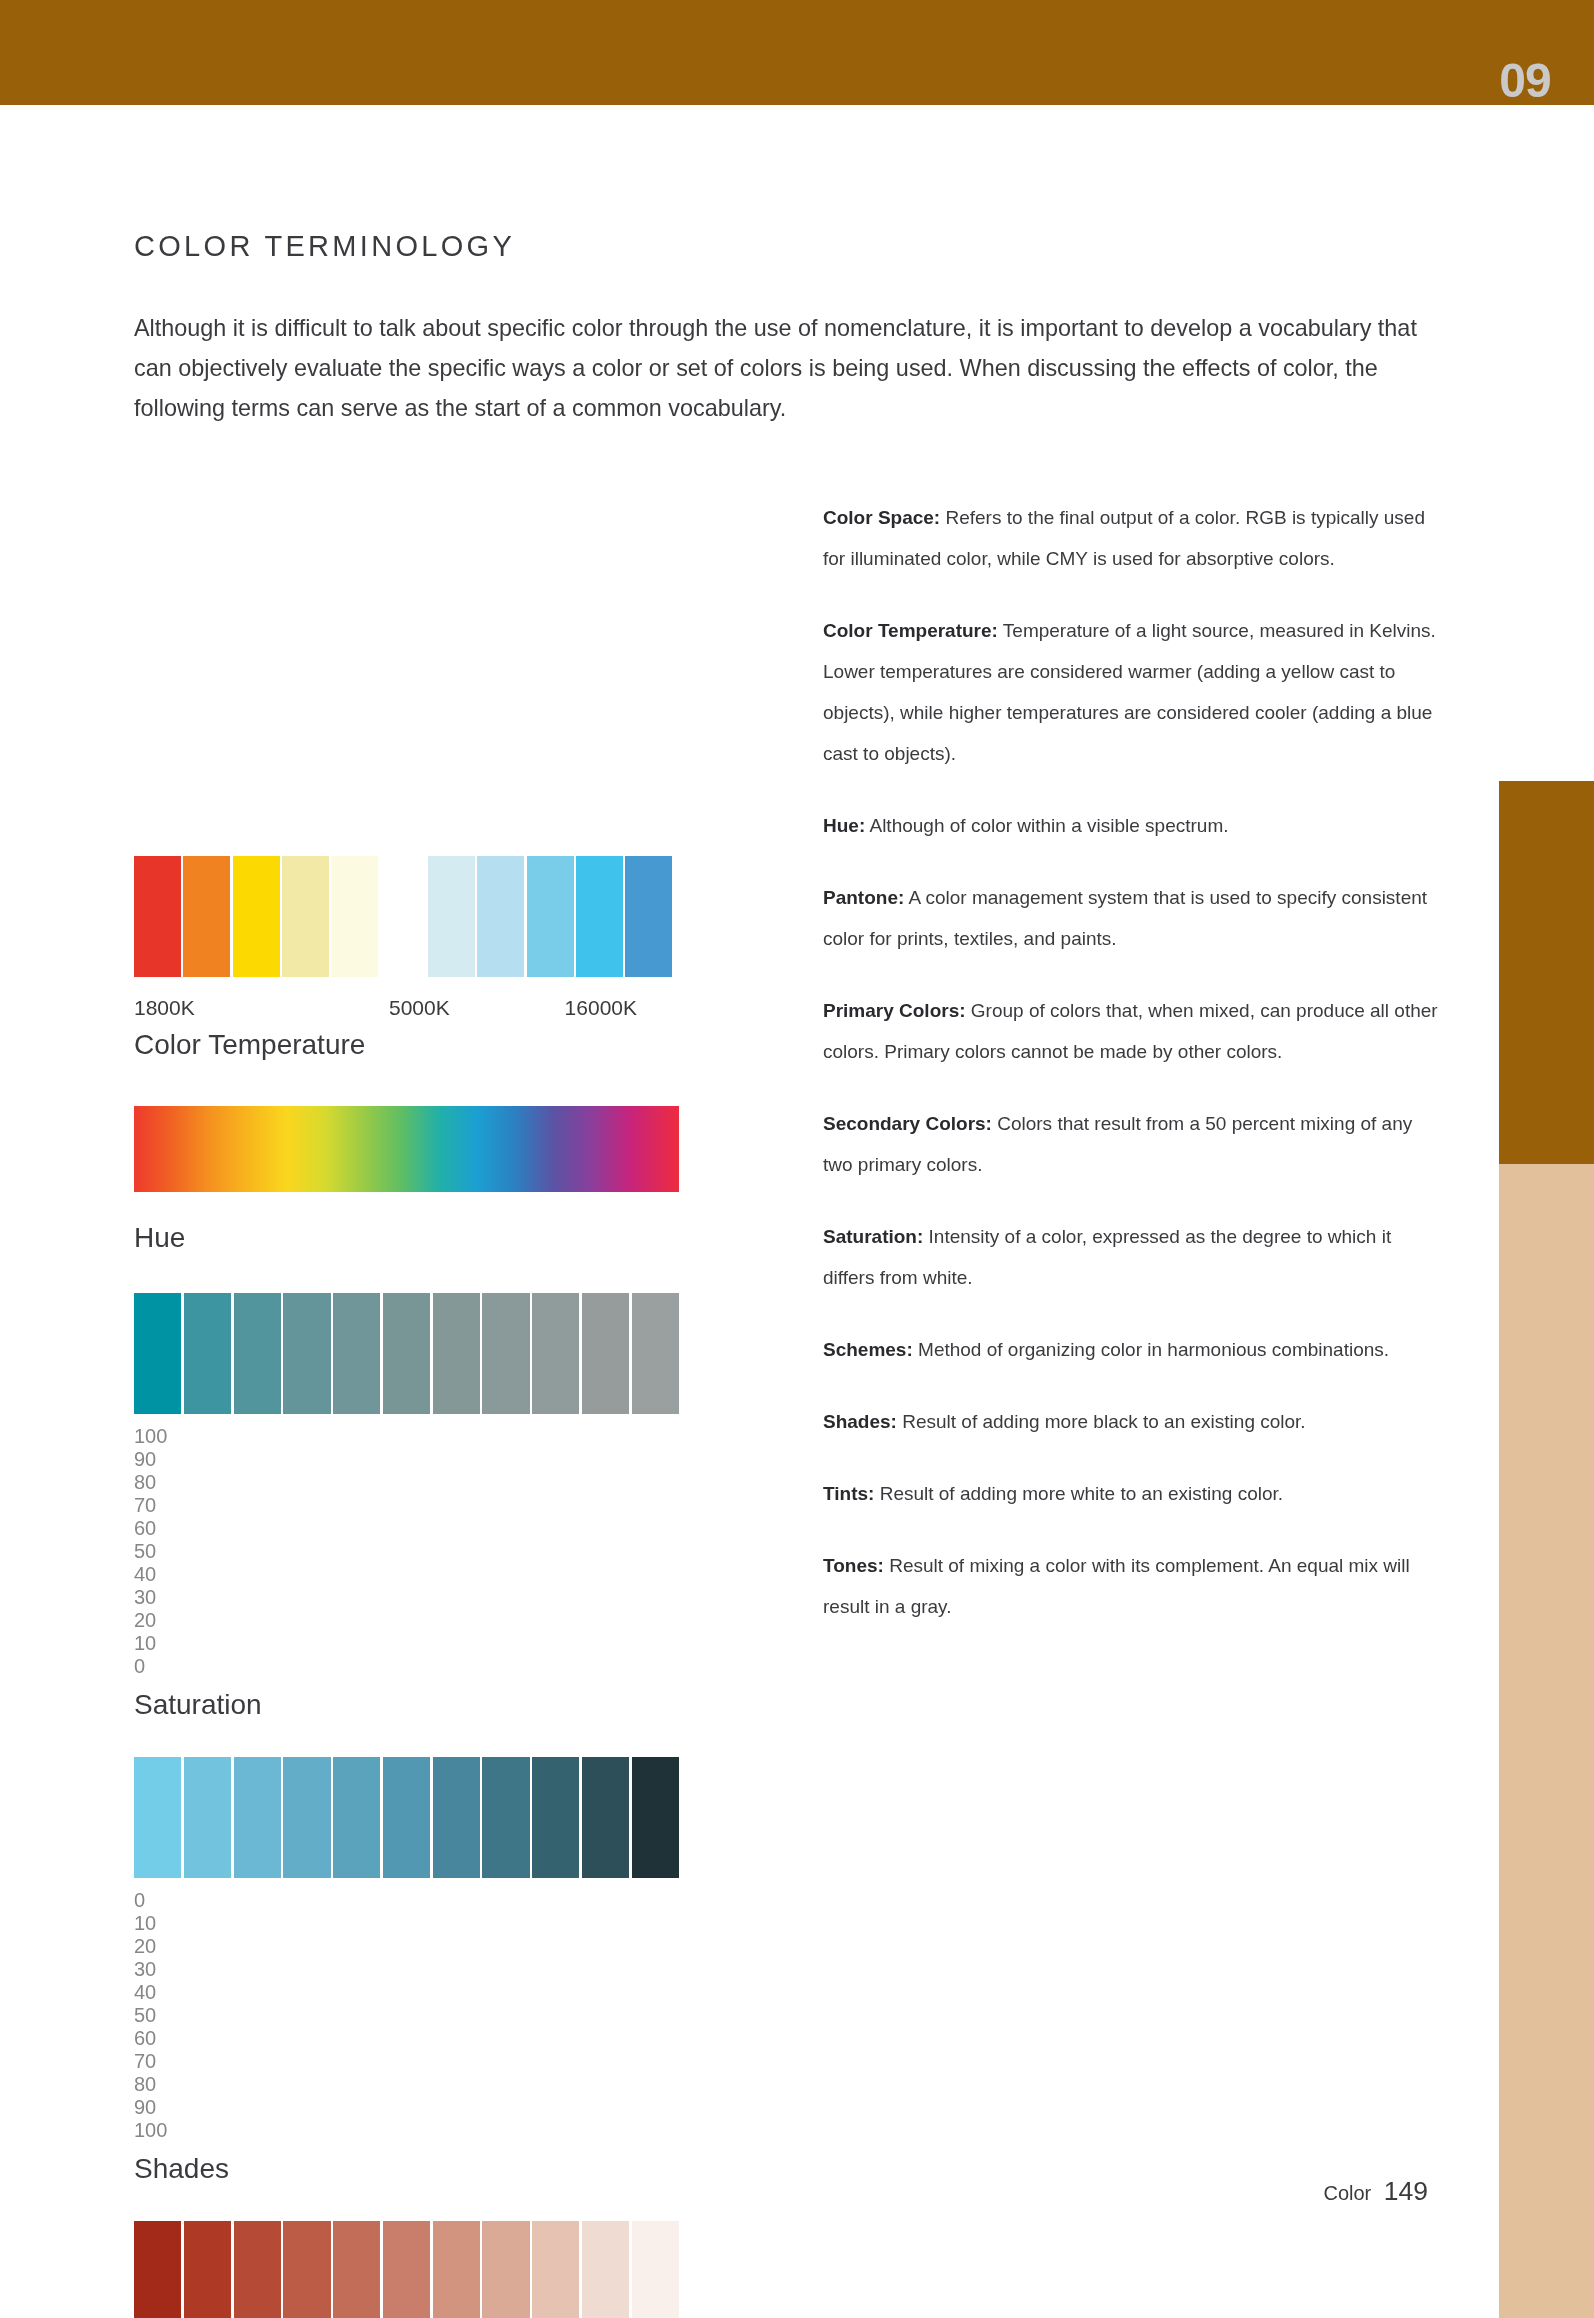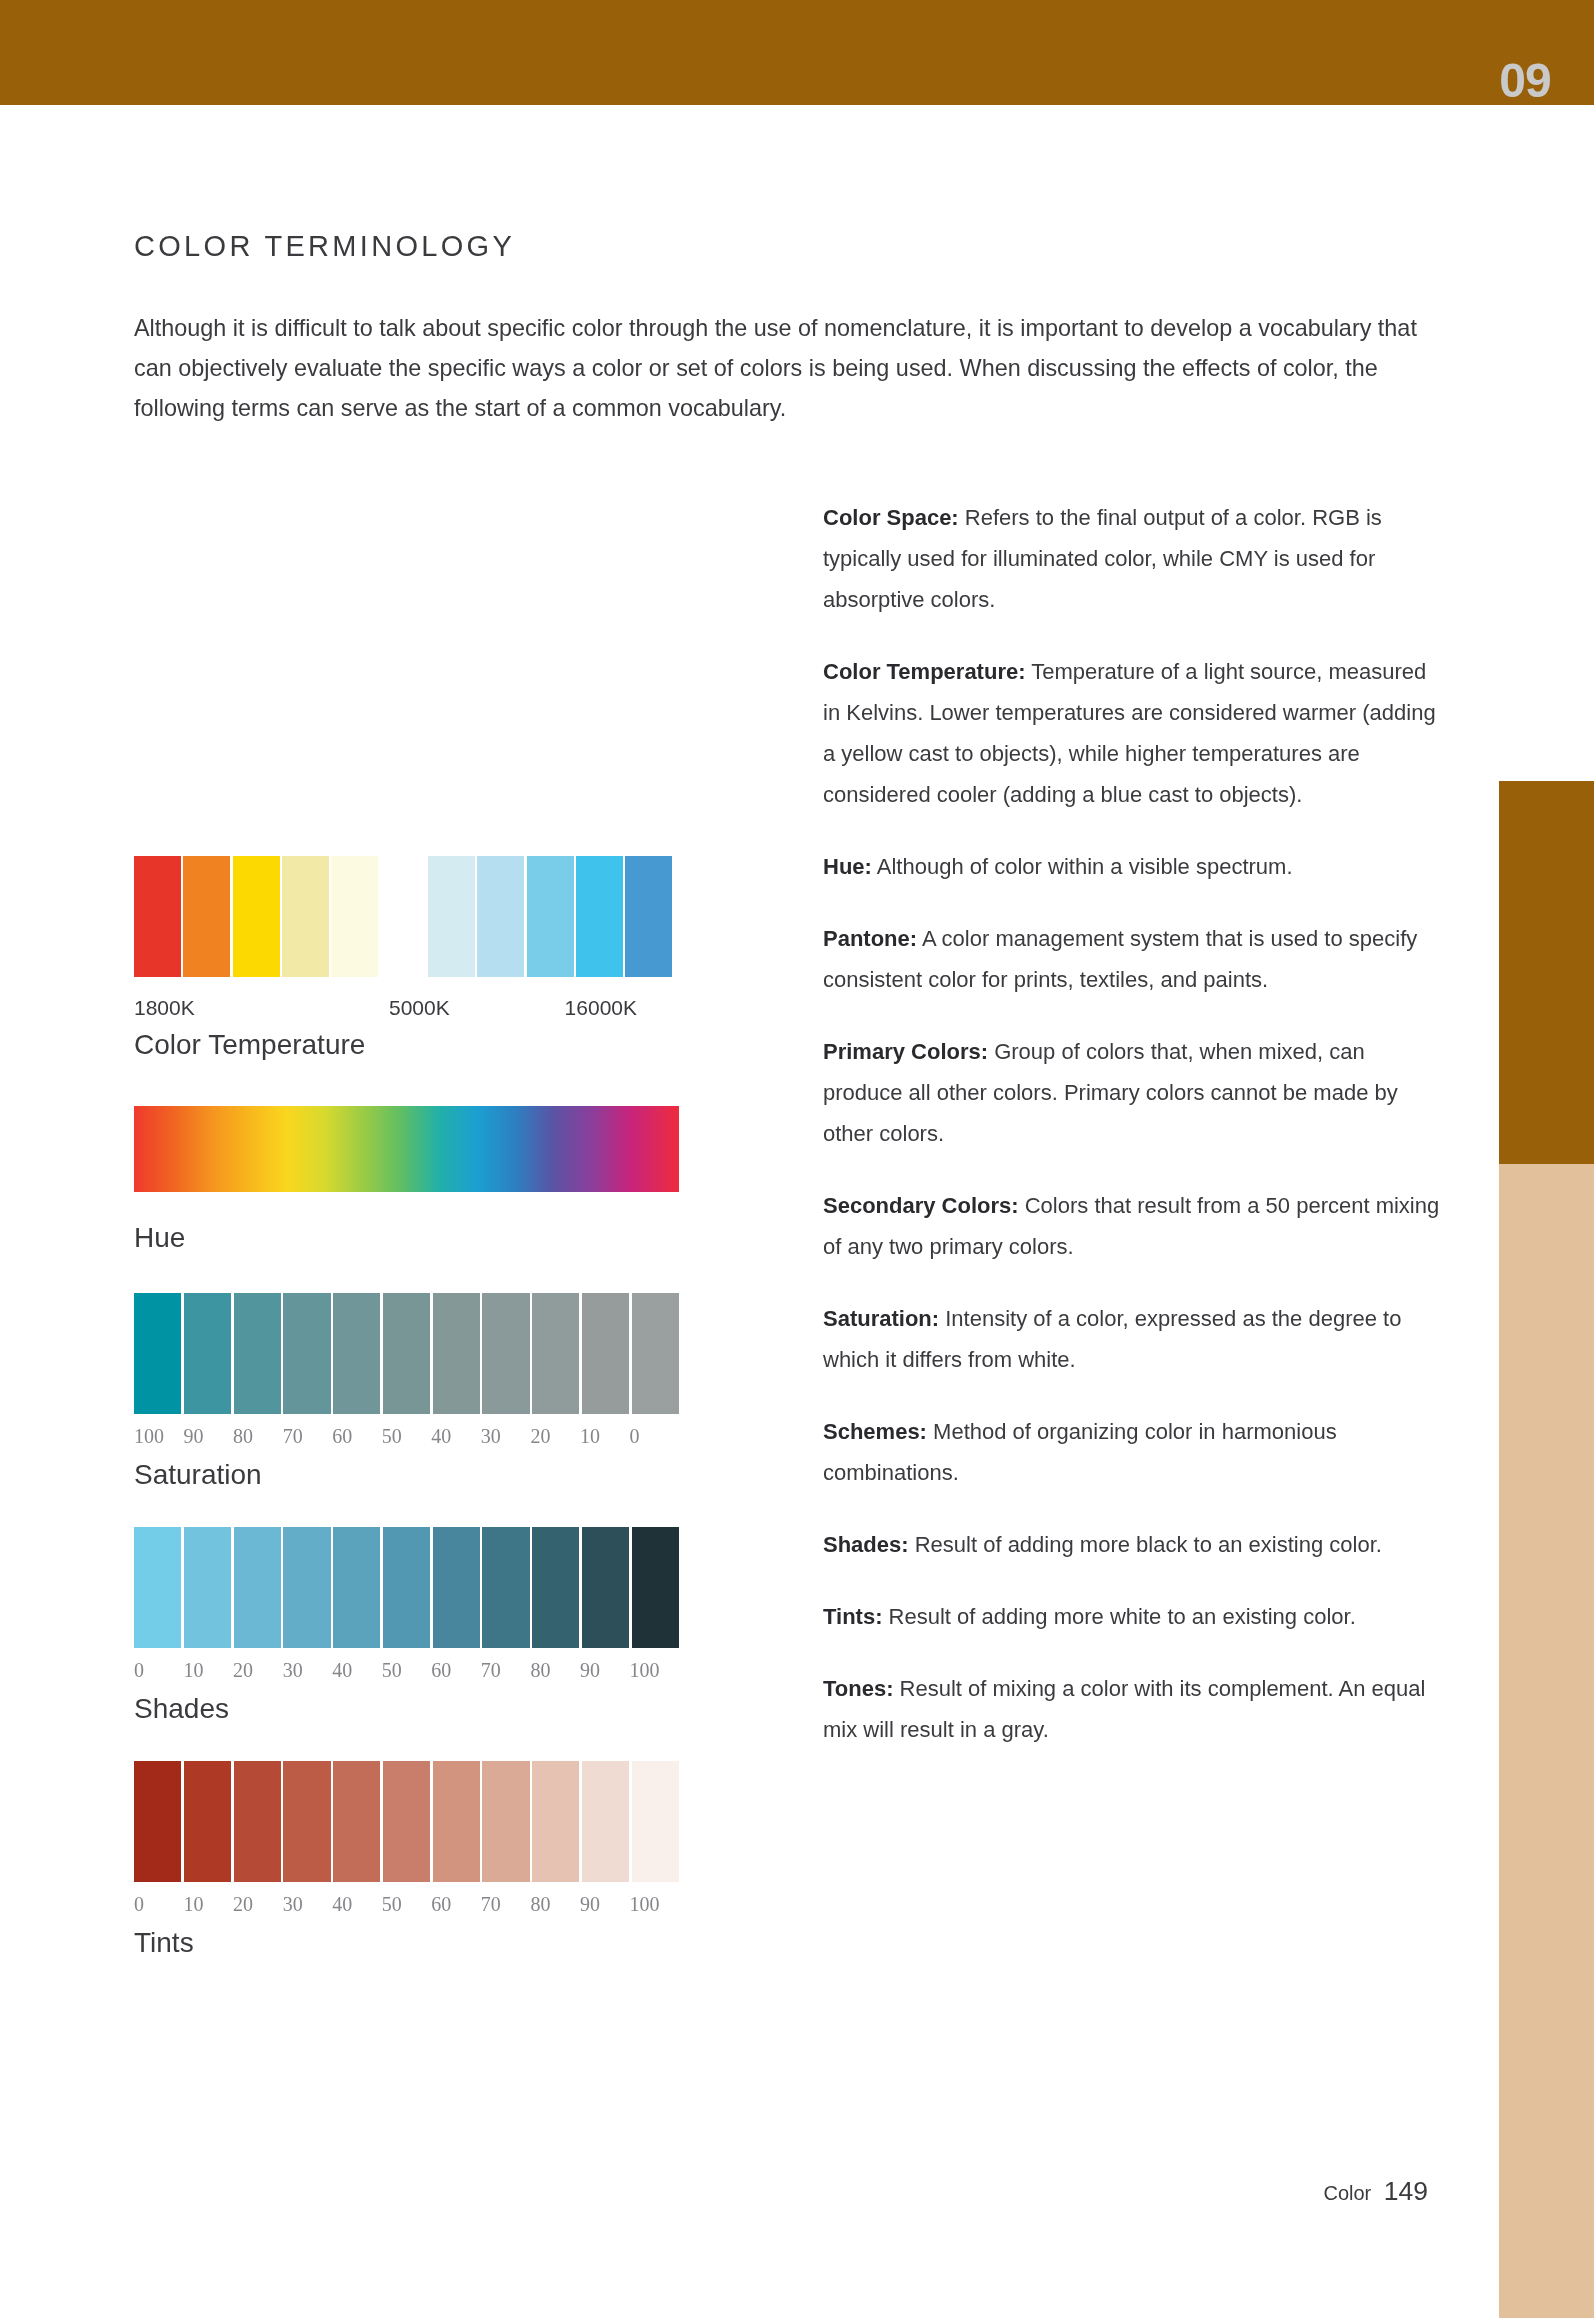--- a/index.html
+++ b/index.html
@@ -113,22 +113,23 @@
   .swatch-group .cell + .cell { margin-left: 2.3px; }
 
   .gap-cell { background: transparent; }
 
   .tick-row {
     display: flex;
     width: 545px;
     margin-top: 11px;
     font-size: 20px;
     color: #86868A;
-    font-family: Liberation Serif, serif;
-    font-stretch: condensed;
+    font-family: Liberation Sans, sans-serif;
+    font-stretch: condensed;
+    flex-direction: column;
   }
   .tick-row .tick { flex: 1 1 0; text-align: left; }
 
   .caption {
     margin-top: 11px;
     font-size: 28px;
     color: #3B3B3F;
     font-family: "Liberation Sans Narrow", "Liberation Sans", sans-serif;
     font-stretch: condensed;
   }
@@ -170,21 +171,21 @@
   }
 
   
   #definitions {
     position: absolute;
     left: 823px;
     top: 497px;
     width: 623px;
   }
   .definition {
-    font-size: 22px;
+    font-size: 19px;
     line-height: 41px;
     color: #3B3B3F;
     margin-bottom: 31px;
     font-family: "Liberation Sans Narrow", "Liberation Sans", sans-serif;
     font-stretch: condensed;
   }
   .definition .term { font-weight: bold; color: #2A2A2E; }
 
   
   #footer {

